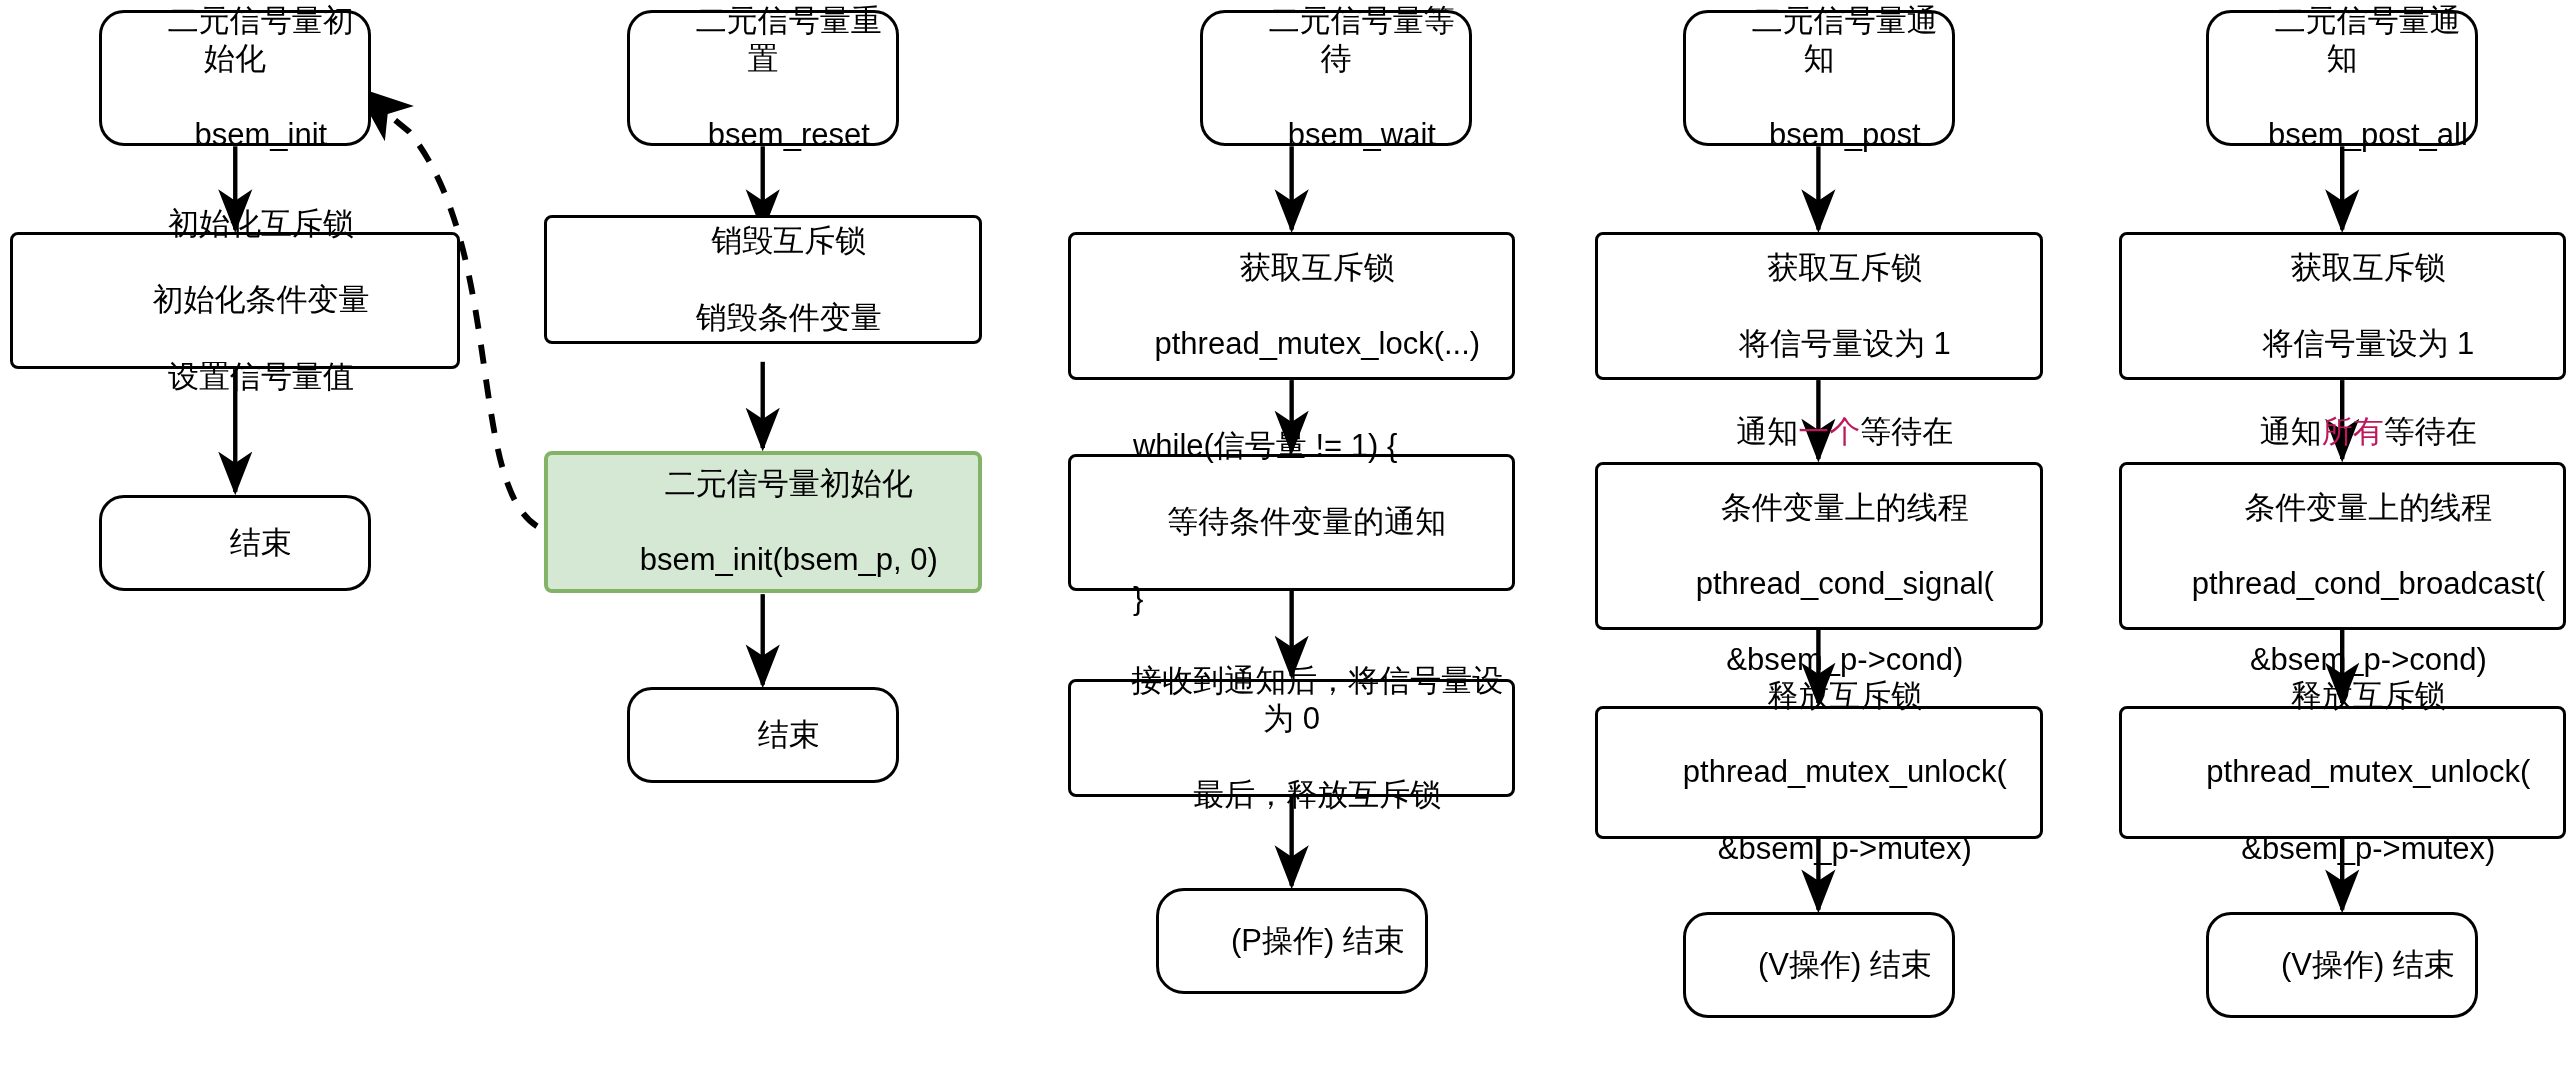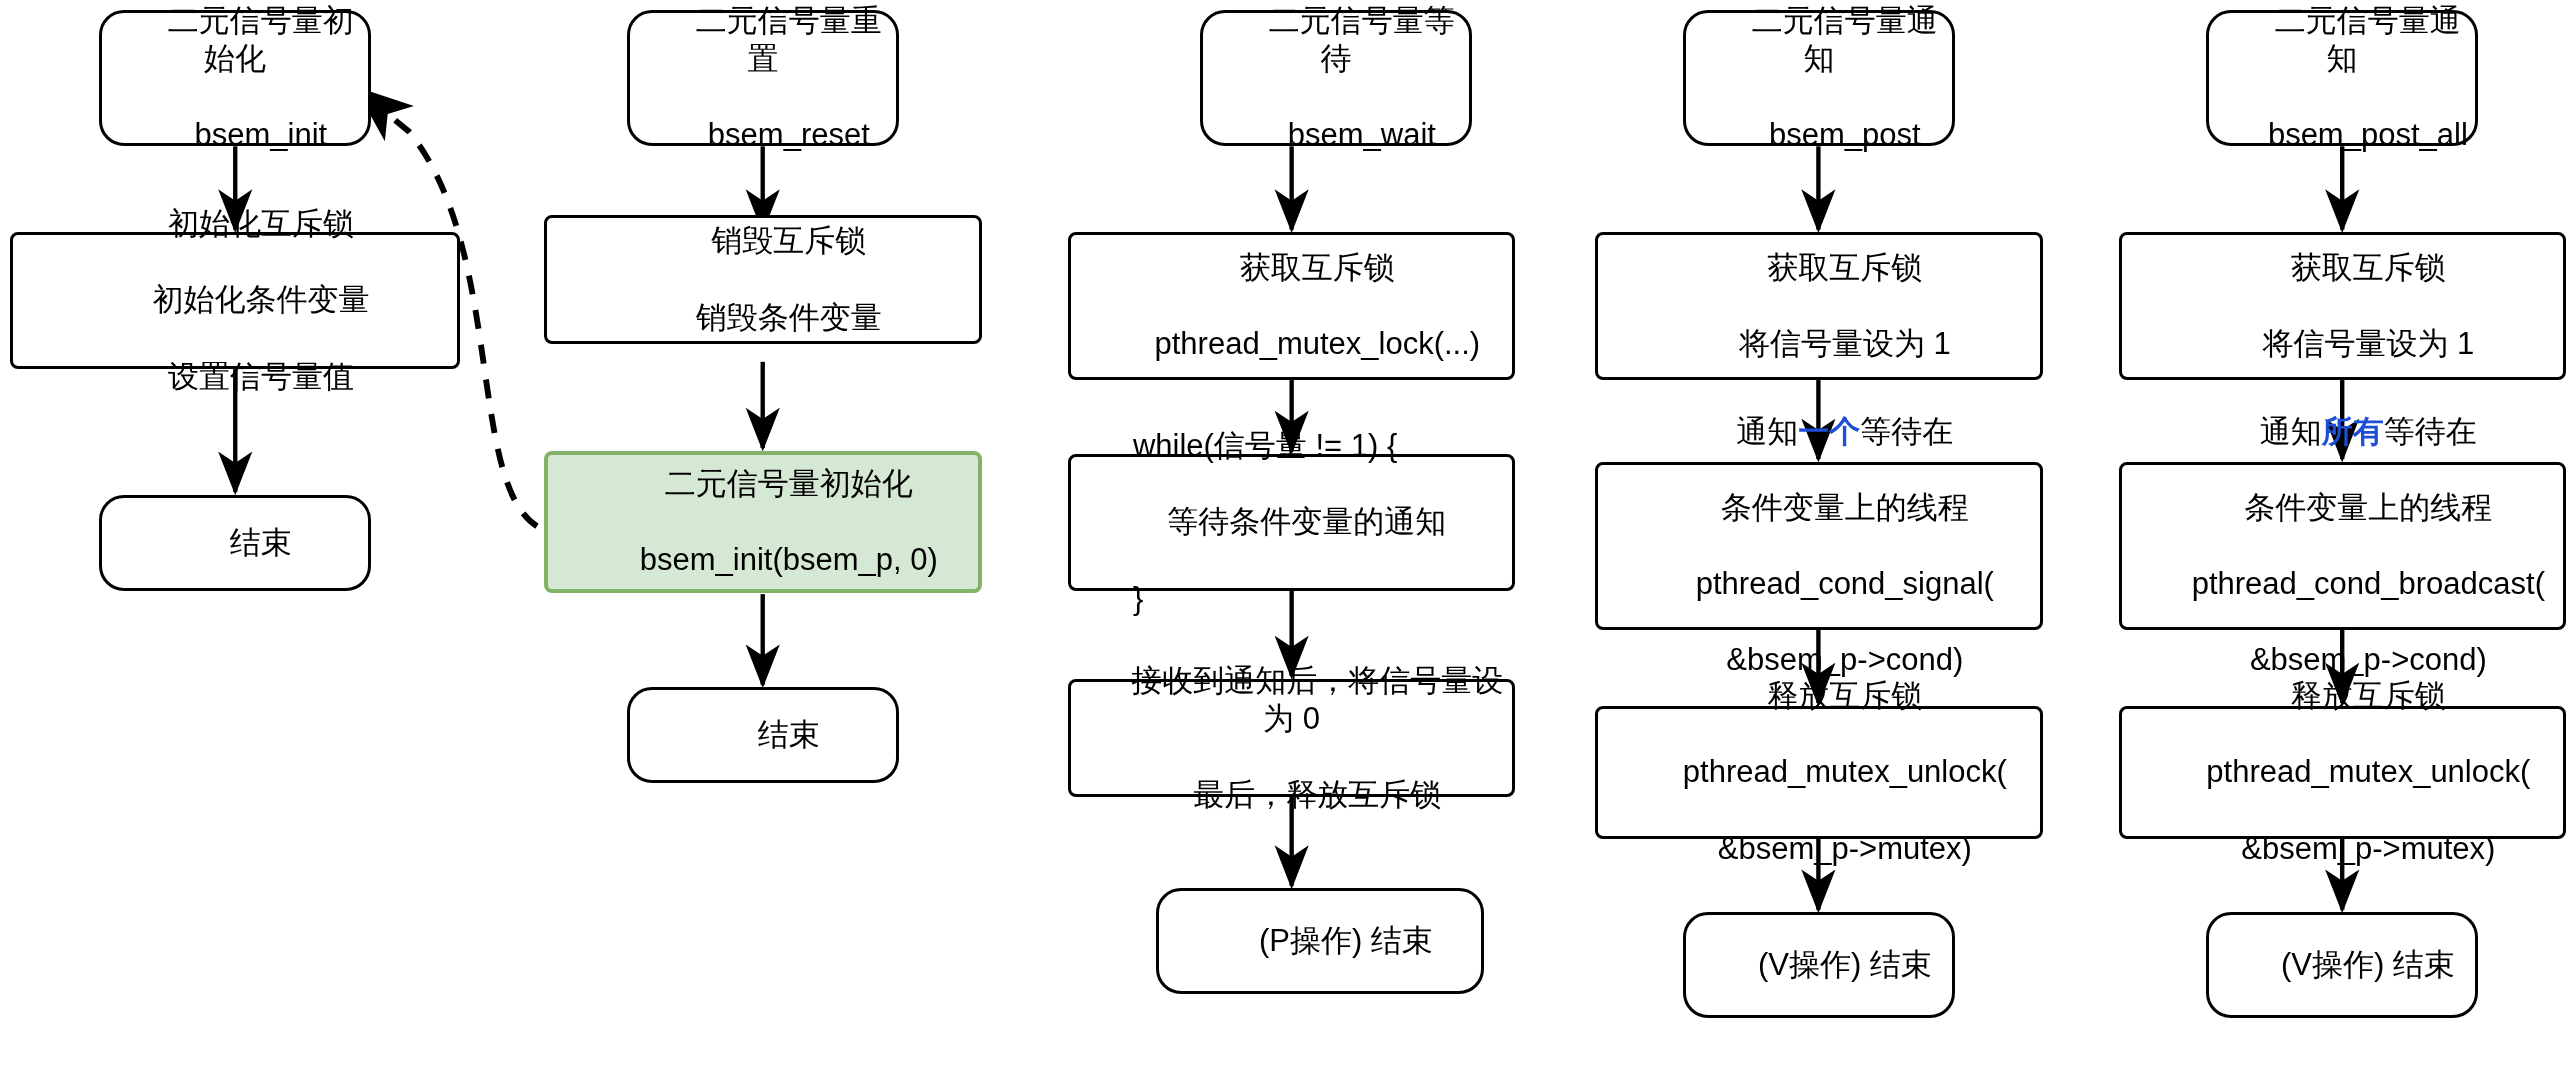--- a/index.html
+++ b/index.html
@@ -56,22 +56,21 @@
     white-space: pre-wrap;
     letter-spacing: 0px;
     padding: 0 5.8px;
   }
   .node.leftalign .label {
     text-align: left;
     width: 100%;
     padding-left: 10.2px;
   }
   .red {
-    color: #1d4ed8;
-    font-weight: bold;
+    color: #be185d;
   }
 </style>
 </head>
 <body>
 
 <div id="canvas">
 
   <svg class="edges" viewBox="0 0 3526 1486">
     <defs>
       <marker id="arrow" markerWidth="12" markerHeight="12" refX="9.2" refY="4.5" orient="auto" markerUnits="strokeWidth">
@@ -174,21 +173,21 @@
     </div>
   </div>
 
   <div class="node process" style="left:1068px; top:679px; width:447px; height:118px;">
     <div class="label">
       <span>接收到通知后，将信号量设为 0</span><br>
       <span>最后，释放互斥锁</span>
     </div>
   </div>
 
-  <div class="node terminal" style="left:1156px; top:888px; width:328px; height:106px;">
+  <div class="node terminal" style="left:1156px; top:888px; width:272px; height:106px;border-radius:28px;">
     <div class="label">
       <span>(P操作) 结束</span>
     </div>
   </div>
 
   <div class="node terminal" style="left:1683px; top:10.2px; width:272px; height:136px;">
     <div class="label">
       <span>二元信号量通知</span><br>
       <span>bsem_post</span>
     </div>

